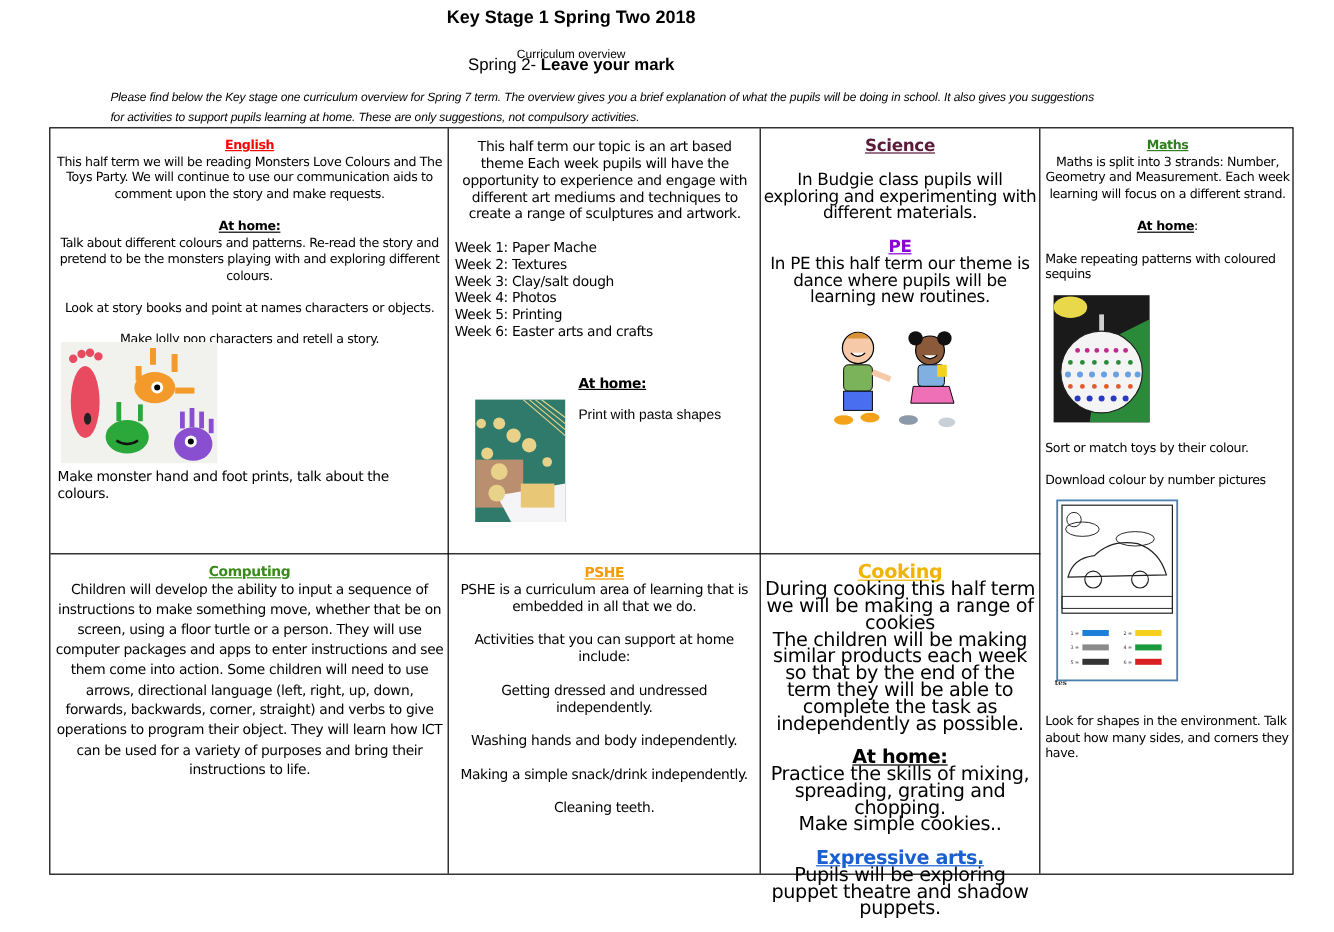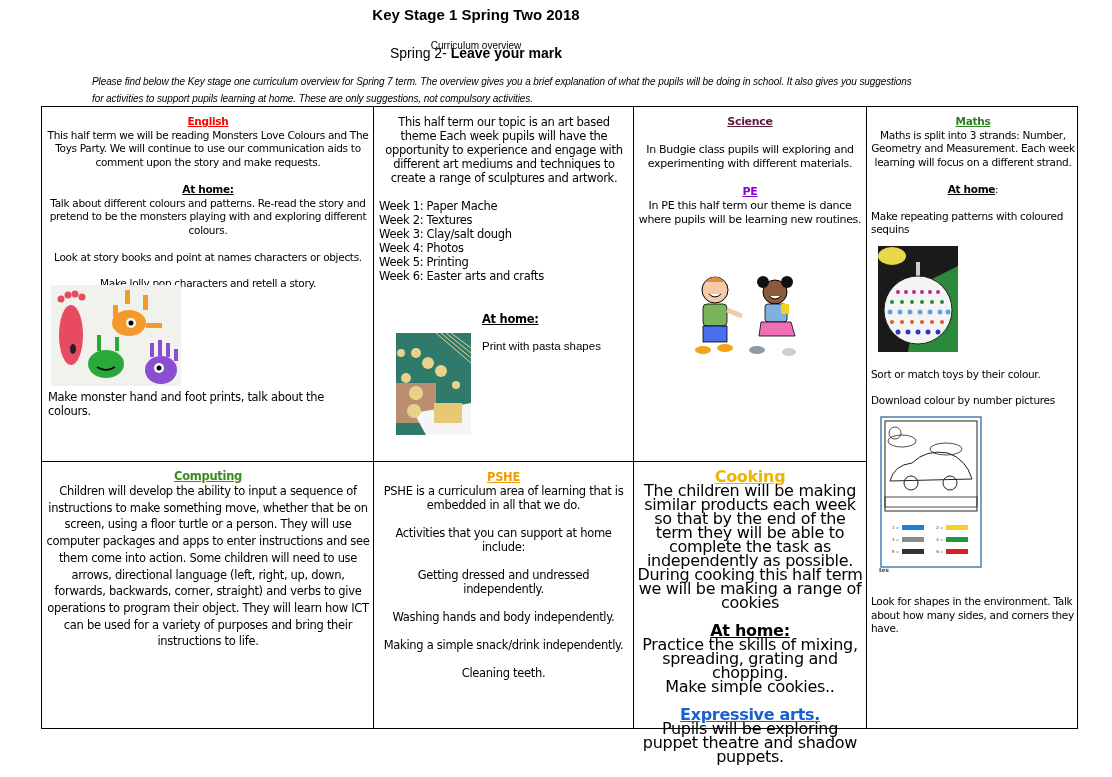--- a/index.html
+++ b/index.html
@@ -109,21 +109,21 @@
       <g stroke="#e8d28a" stroke-width="1">
           <line x1="40" y1="0" x2="75" y2="30"></line>
           <line x1="45" y1="0" x2="75" y2="25"></line>
           <line x1="50" y1="0" x2="75" y2="20"></line>
           <line x1="55" y1="0" x2="75" y2="15"></line>
         </g>
     </svg>
   </div>
   <div class="cell calibri" style="left:440px;top:233px;width:140px">Print with pasta shapes</div>
 
-  <div class="cell c" style="left:594px;top:8px;width:228px;font-size:11px;line-height:14px">
+  <div class="cell c" style="left:594px;top:8px;width:228px;font-size:14px;line-height:14px">
     <div class="head" style="color:#5a1a3a">Science</div>
     <div style="height:14px"></div>
     <div>In Budgie class pupils will exploring and experimenting with different materials.</div>
     <div style="height:14px"></div>
     <div class="head" style="color:#8a00d4">PE</div>
     <div>In PE this half term our theme is dance where pupils will be learning new routines.</div>
   </div>
   <div class="pic" style="left:645px;top:165px;width:120px;height:88px">
     <svg width="120" height="88" viewBox="0 0 120 88">
       <circle cx="28" cy="18" r="13" fill="#f6c9a8" stroke="#000" stroke-width="1"></circle>
@@ -255,22 +255,22 @@
     <div style="height:14px"></div>
     <div>Washing hands and body  independently.</div>
     <div style="height:14px"></div>
     <div>Making a simple snack/drink independently.</div>
     <div style="height:14px"></div>
     <div>Cleaning teeth.</div>
   </div>
 
   <div class="cell c" style="left:594px;top:363px;width:228px;font-size:16px;line-height:14px">
     <div class="head" style="color:#f0b400">Cooking</div>
+    <div>During cooking this half term we will be making a range of cookies</div>
     <div>The children will be making similar products each week so that by the end of the term they will be able to complete the task as independently as possible.</div>
-    <div>During cooking this half term we will be making a range of cookies</div>
     <div style="height:14px"></div>
     <div class="athome">At home:</div>
     <div>Practice the skills of mixing, spreading, grating and chopping.</div>
     <div>Make simple cookies..</div>
     <div style="height:14px"></div>
     <div class="head" style="color:#1a5fd0">Expressive arts.</div>
     <div>Pupils will be exploring puppet theatre and shadow puppets.</div>
   </div>
 </div>
 

